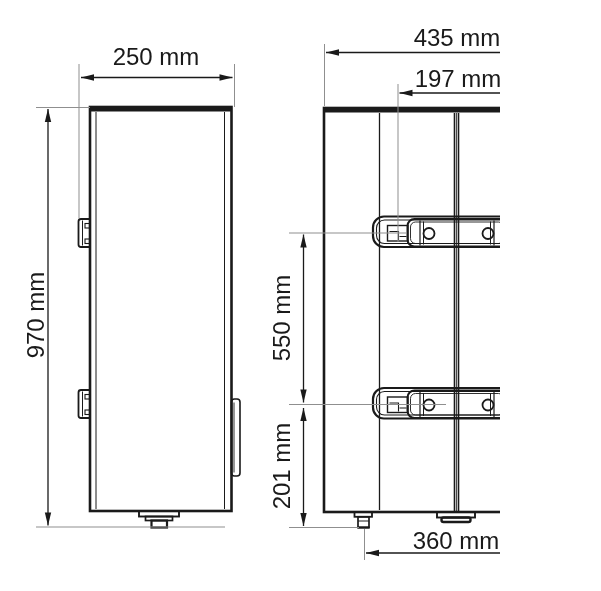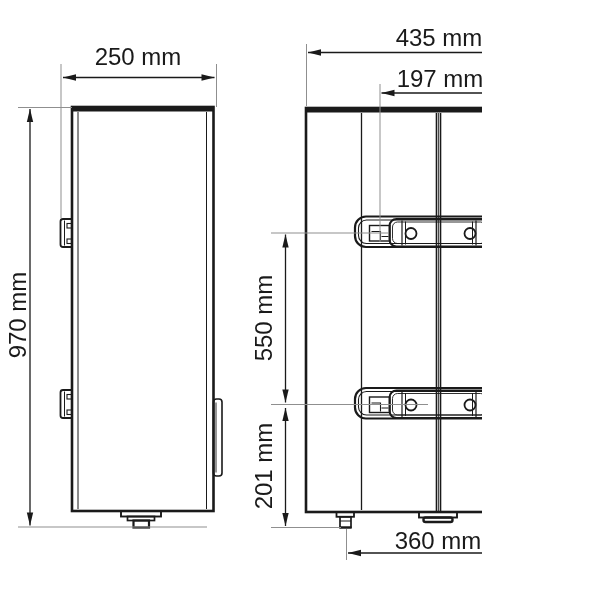--- a/index.html
+++ b/index.html
@@ -1,19 +1,20 @@
 <!DOCTYPE html>
 <html><head>
 <meta charset="utf-8">
 <style>
   html,body{margin:0;padding:0;background:#ffffff;}
   .canvas{
     position:relative;width:482px;height:591px;background:#ffffff;
     font-family:"Liberation Sans", sans-serif;
     overflow:hidden;
+    margin-left:18px;
   }
   svg{display:block;}
   text{
     font-family:"Liberation Sans", sans-serif;
     font-size:24px;
     fill:#1a1a1a;
   }
 </style>
 </head>
 <body>

